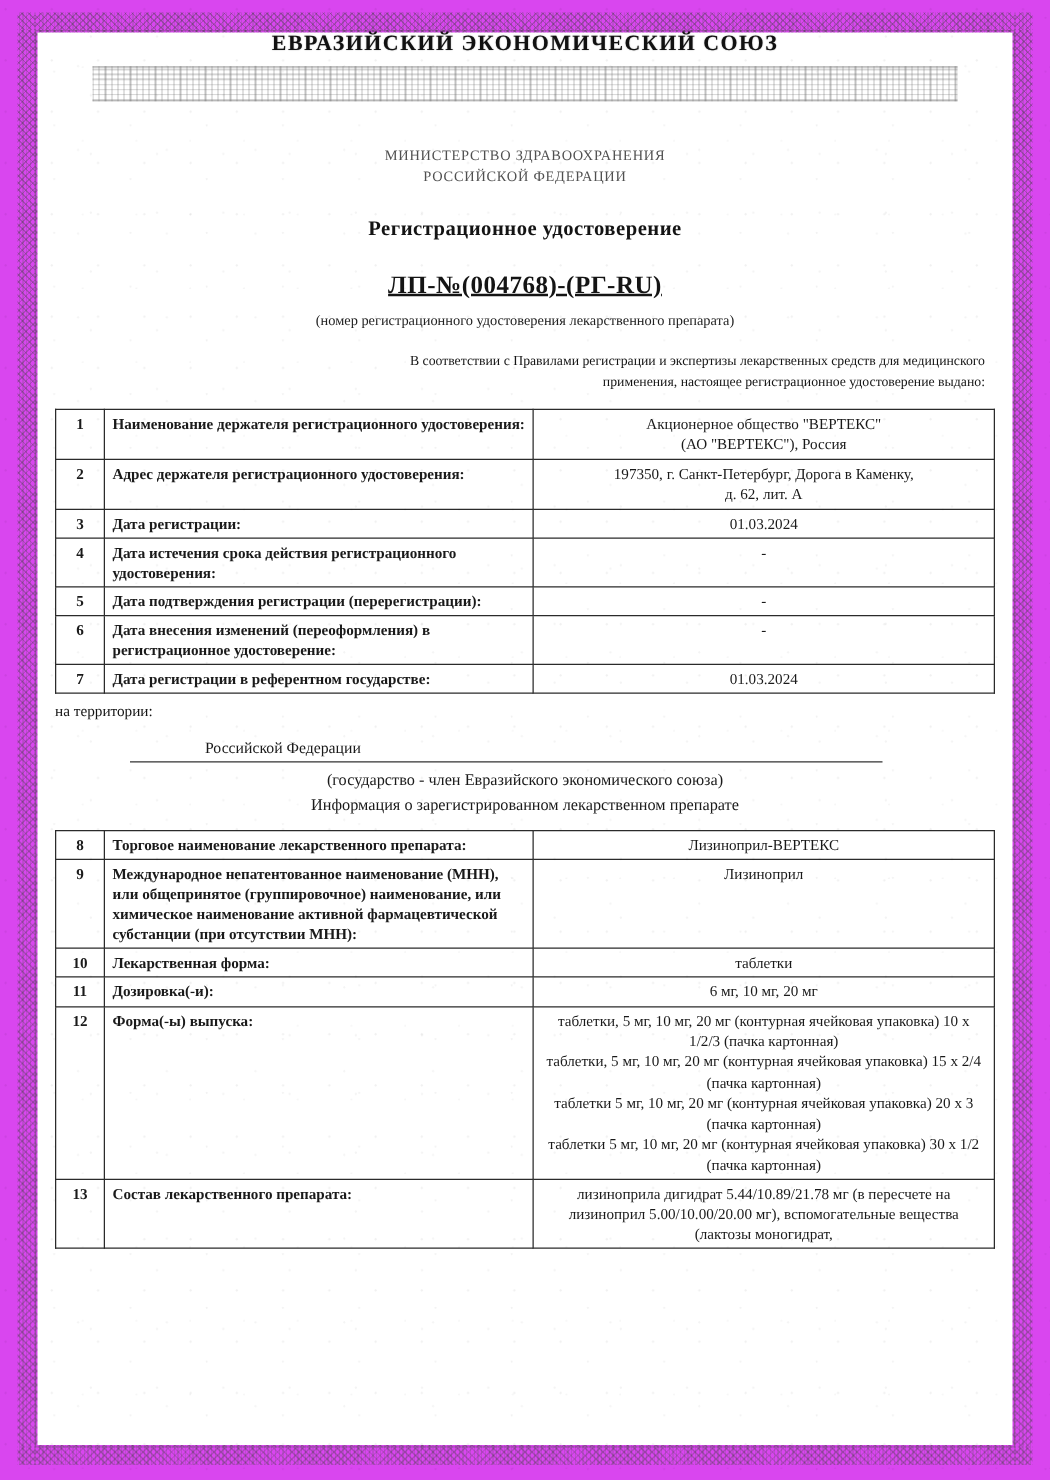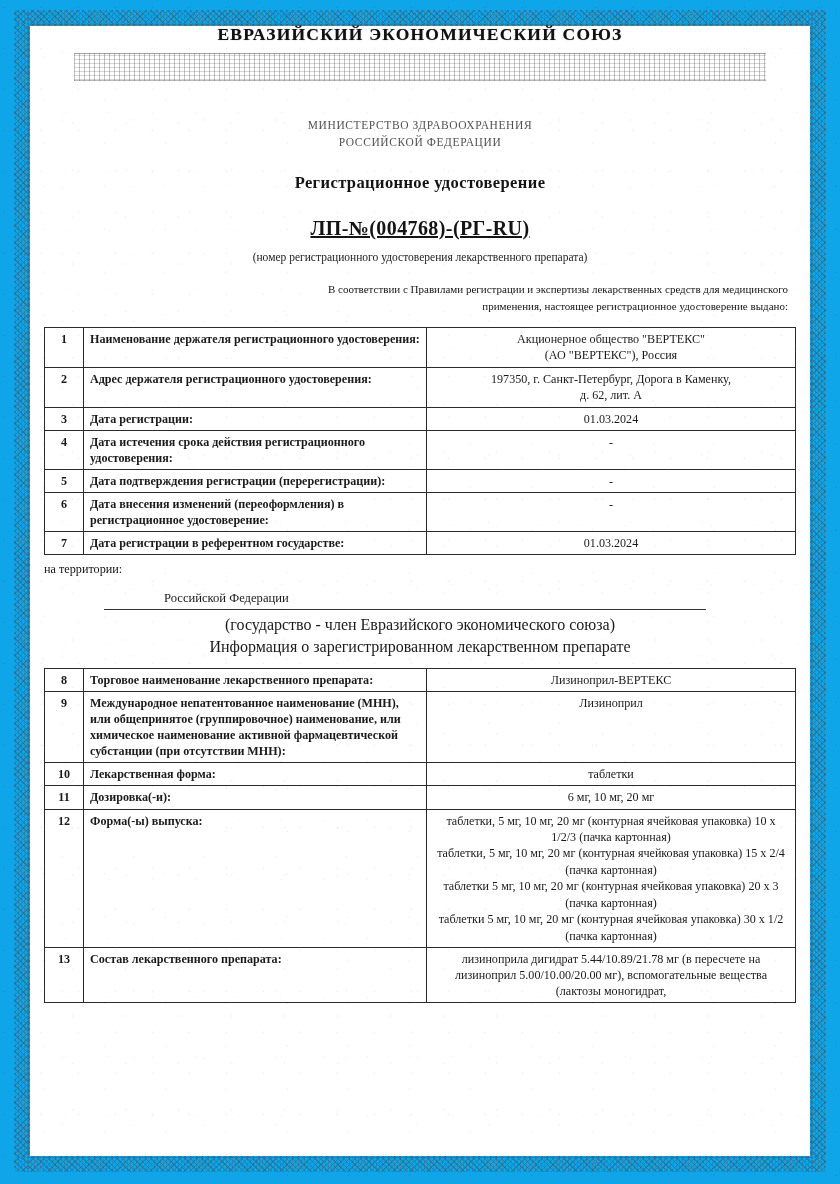--- a/index.html
+++ b/index.html
@@ -13,21 +13,21 @@
     font-family: "Liberation Serif", serif;
     color: #1a1a1a;
     position: relative;
     overflow: hidden;
   }
 
   
   .page {
     position: absolute;
     inset: 0;
-    background: #0ea5e9;
+    background: #d946ef;
   }
   .border-frame {
     position: absolute;
     left: 14px;
     top: 10px;
     right: 14px;
     bottom: 12px;
     border: 14px solid transparent;
     background:
       repeating-linear-gradient(45deg, rgba(60,60,60,0.30) 0 1px, rgba(255,255,255,0) 1px 4px),
@@ -179,21 +179,21 @@
     padding-left: 120px;
     font-size: 12.6px;
   }
   .country-rule {
     border-bottom: 1px solid #333;
     margin: 2px 90px 0 60px;
     height: 1px;
   }
   .center-small {
     text-align: center;
-    font-size: 16px;
+    font-size: 13px;
     margin-top: 6px;
   }
   .center-small.tight { margin-top: 4px; }
 </style>
 </head>
 <body>
 
 <div class="page">
   <div class="border-frame"></div>
   <div class="border-inner"></div>

